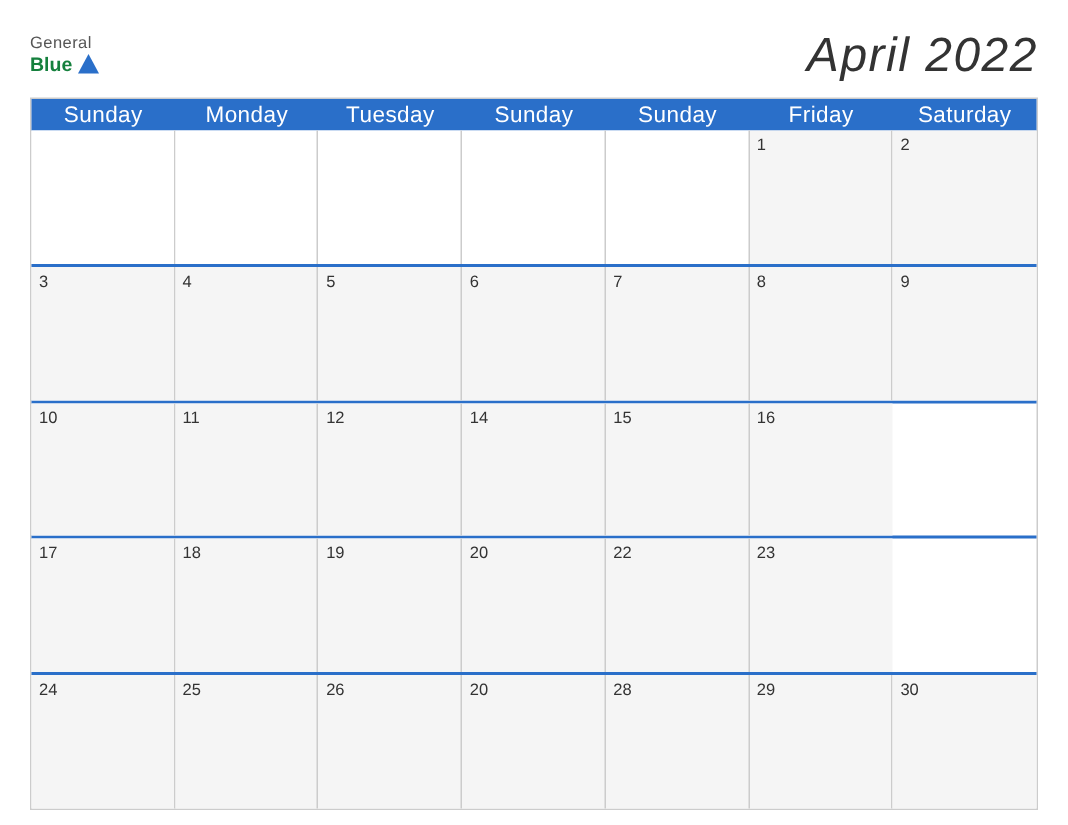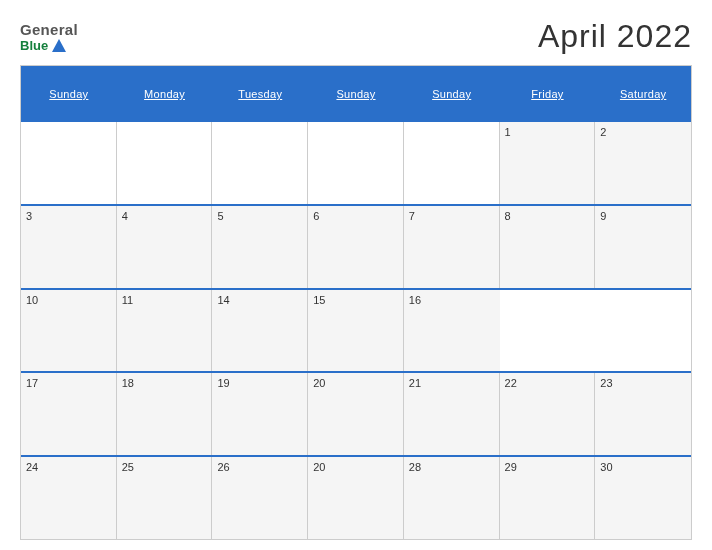--- a/index.html
+++ b/index.html
@@ -23,23 +23,23 @@
       justify-content: space-between;
       align-items: center;
       margin-bottom: 10px;
     }
     .logo {
       display: flex;
       flex-direction: column;
       align-items: flex-start;
     }
     .logo-general {
-      font-size: 15px;
+      font-size: 11px;
       color: #555;
-      font-weight: bold;
+      font-weight: normal;
       letter-spacing: 0.3px;
     }
     .logo-blue-row {
       display: flex;
       align-items: center;
       gap: 2px;
     }
     .logo-blue-text {
       font-size: 13px;
       color: #15803d;
@@ -51,40 +51,40 @@
       border-left: 7px solid transparent;
       border-right: 7px solid transparent;
       border-bottom: 13px solid #2a6fc9;
       margin-left: 2px;
     }
     .month-title {
       font-size: 32px;
       color: #333;
       font-weight: 300;
       letter-spacing: 1px;
+      font-style: italic;
     }
     .calendar {
       flex: 1;
       display: flex;
       flex-direction: column;
       border: 1px solid #ccc;
     }
     .day-headers {
       display: grid;
       grid-template-columns: repeat(7, 1fr);
       background: #2a6fc9;
     }
     .day-header {
       color: #fff;
-      font-size: 11px;
+      font-size: 15px;
       text-align: center;
-      padding: 22px 2px;
+      padding: 2px 2px;
       font-weight: normal;
       letter-spacing: 0.3px;
-      text-decoration: underline;
     }
     .weeks {
       display: flex;
       flex-direction: column;
       flex: 1;
     }
     .week-row {
       display: grid;
       grid-template-columns: repeat(7, 1fr);
       flex: 1;
@@ -154,30 +154,30 @@
           <div class="day-cell"><span class="day-num">4</span></div>
           <div class="day-cell"><span class="day-num">5</span></div>
           <div class="day-cell"><span class="day-num">6</span></div>
           <div class="day-cell"><span class="day-num">7</span></div>
           <div class="day-cell"><span class="day-num">8</span></div>
           <div class="day-cell"><span class="day-num">9</span></div>
         </div>
         <div class="week-row">
           <div class="day-cell"><span class="day-num">10</span></div>
           <div class="day-cell"><span class="day-num">11</span></div>
+          <div class="day-cell"><span class="day-num">12</span></div>
           <div class="day-cell"><span class="day-num">14</span></div>
           <div class="day-cell"><span class="day-num">15</span></div>
           <div class="day-cell"><span class="day-num">16</span></div>
         </div>
         <div class="week-row">
           <div class="day-cell"><span class="day-num">17</span></div>
           <div class="day-cell"><span class="day-num">18</span></div>
           <div class="day-cell"><span class="day-num">19</span></div>
           <div class="day-cell"><span class="day-num">20</span></div>
-          <div class="day-cell"><span class="day-num">21</span></div>
           <div class="day-cell"><span class="day-num">22</span></div>
           <div class="day-cell"><span class="day-num">23</span></div>
         </div>
         <div class="week-row">
           <div class="day-cell"><span class="day-num">24</span></div>
           <div class="day-cell"><span class="day-num">25</span></div>
           <div class="day-cell"><span class="day-num">26</span></div>
           <div class="day-cell"><span class="day-num">20</span></div>
           <div class="day-cell"><span class="day-num">28</span></div>
           <div class="day-cell"><span class="day-num">29</span></div>

